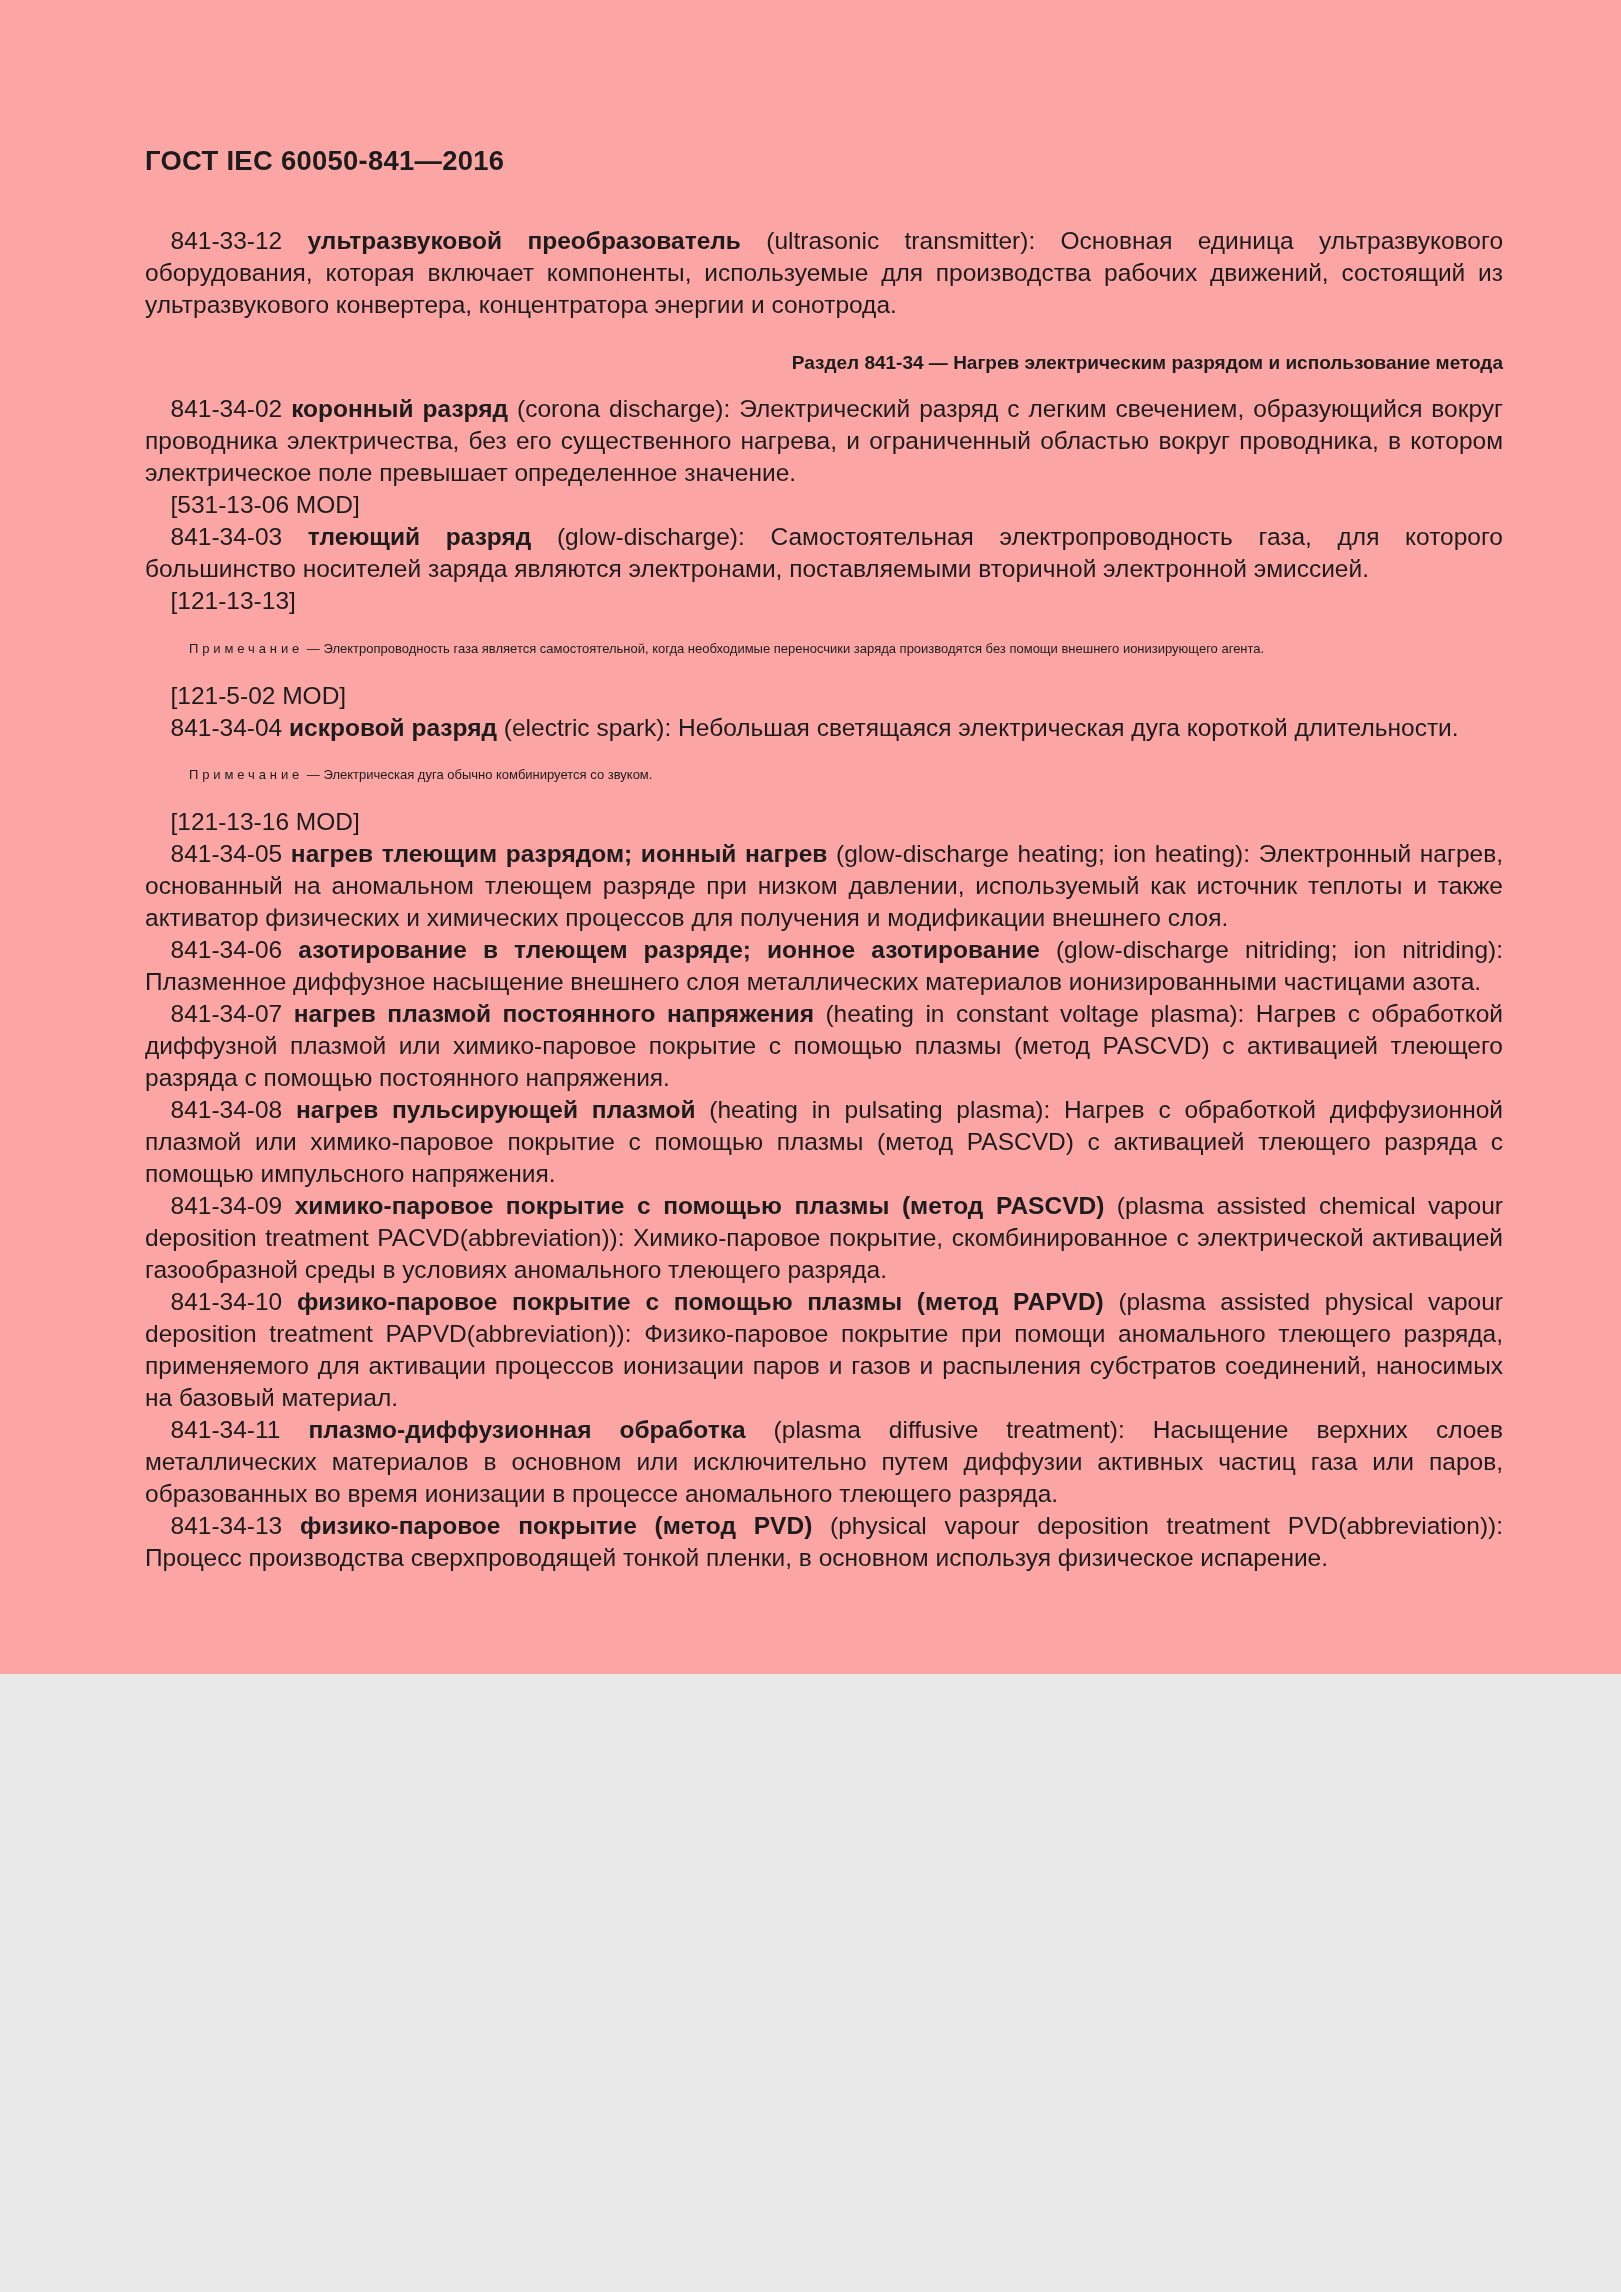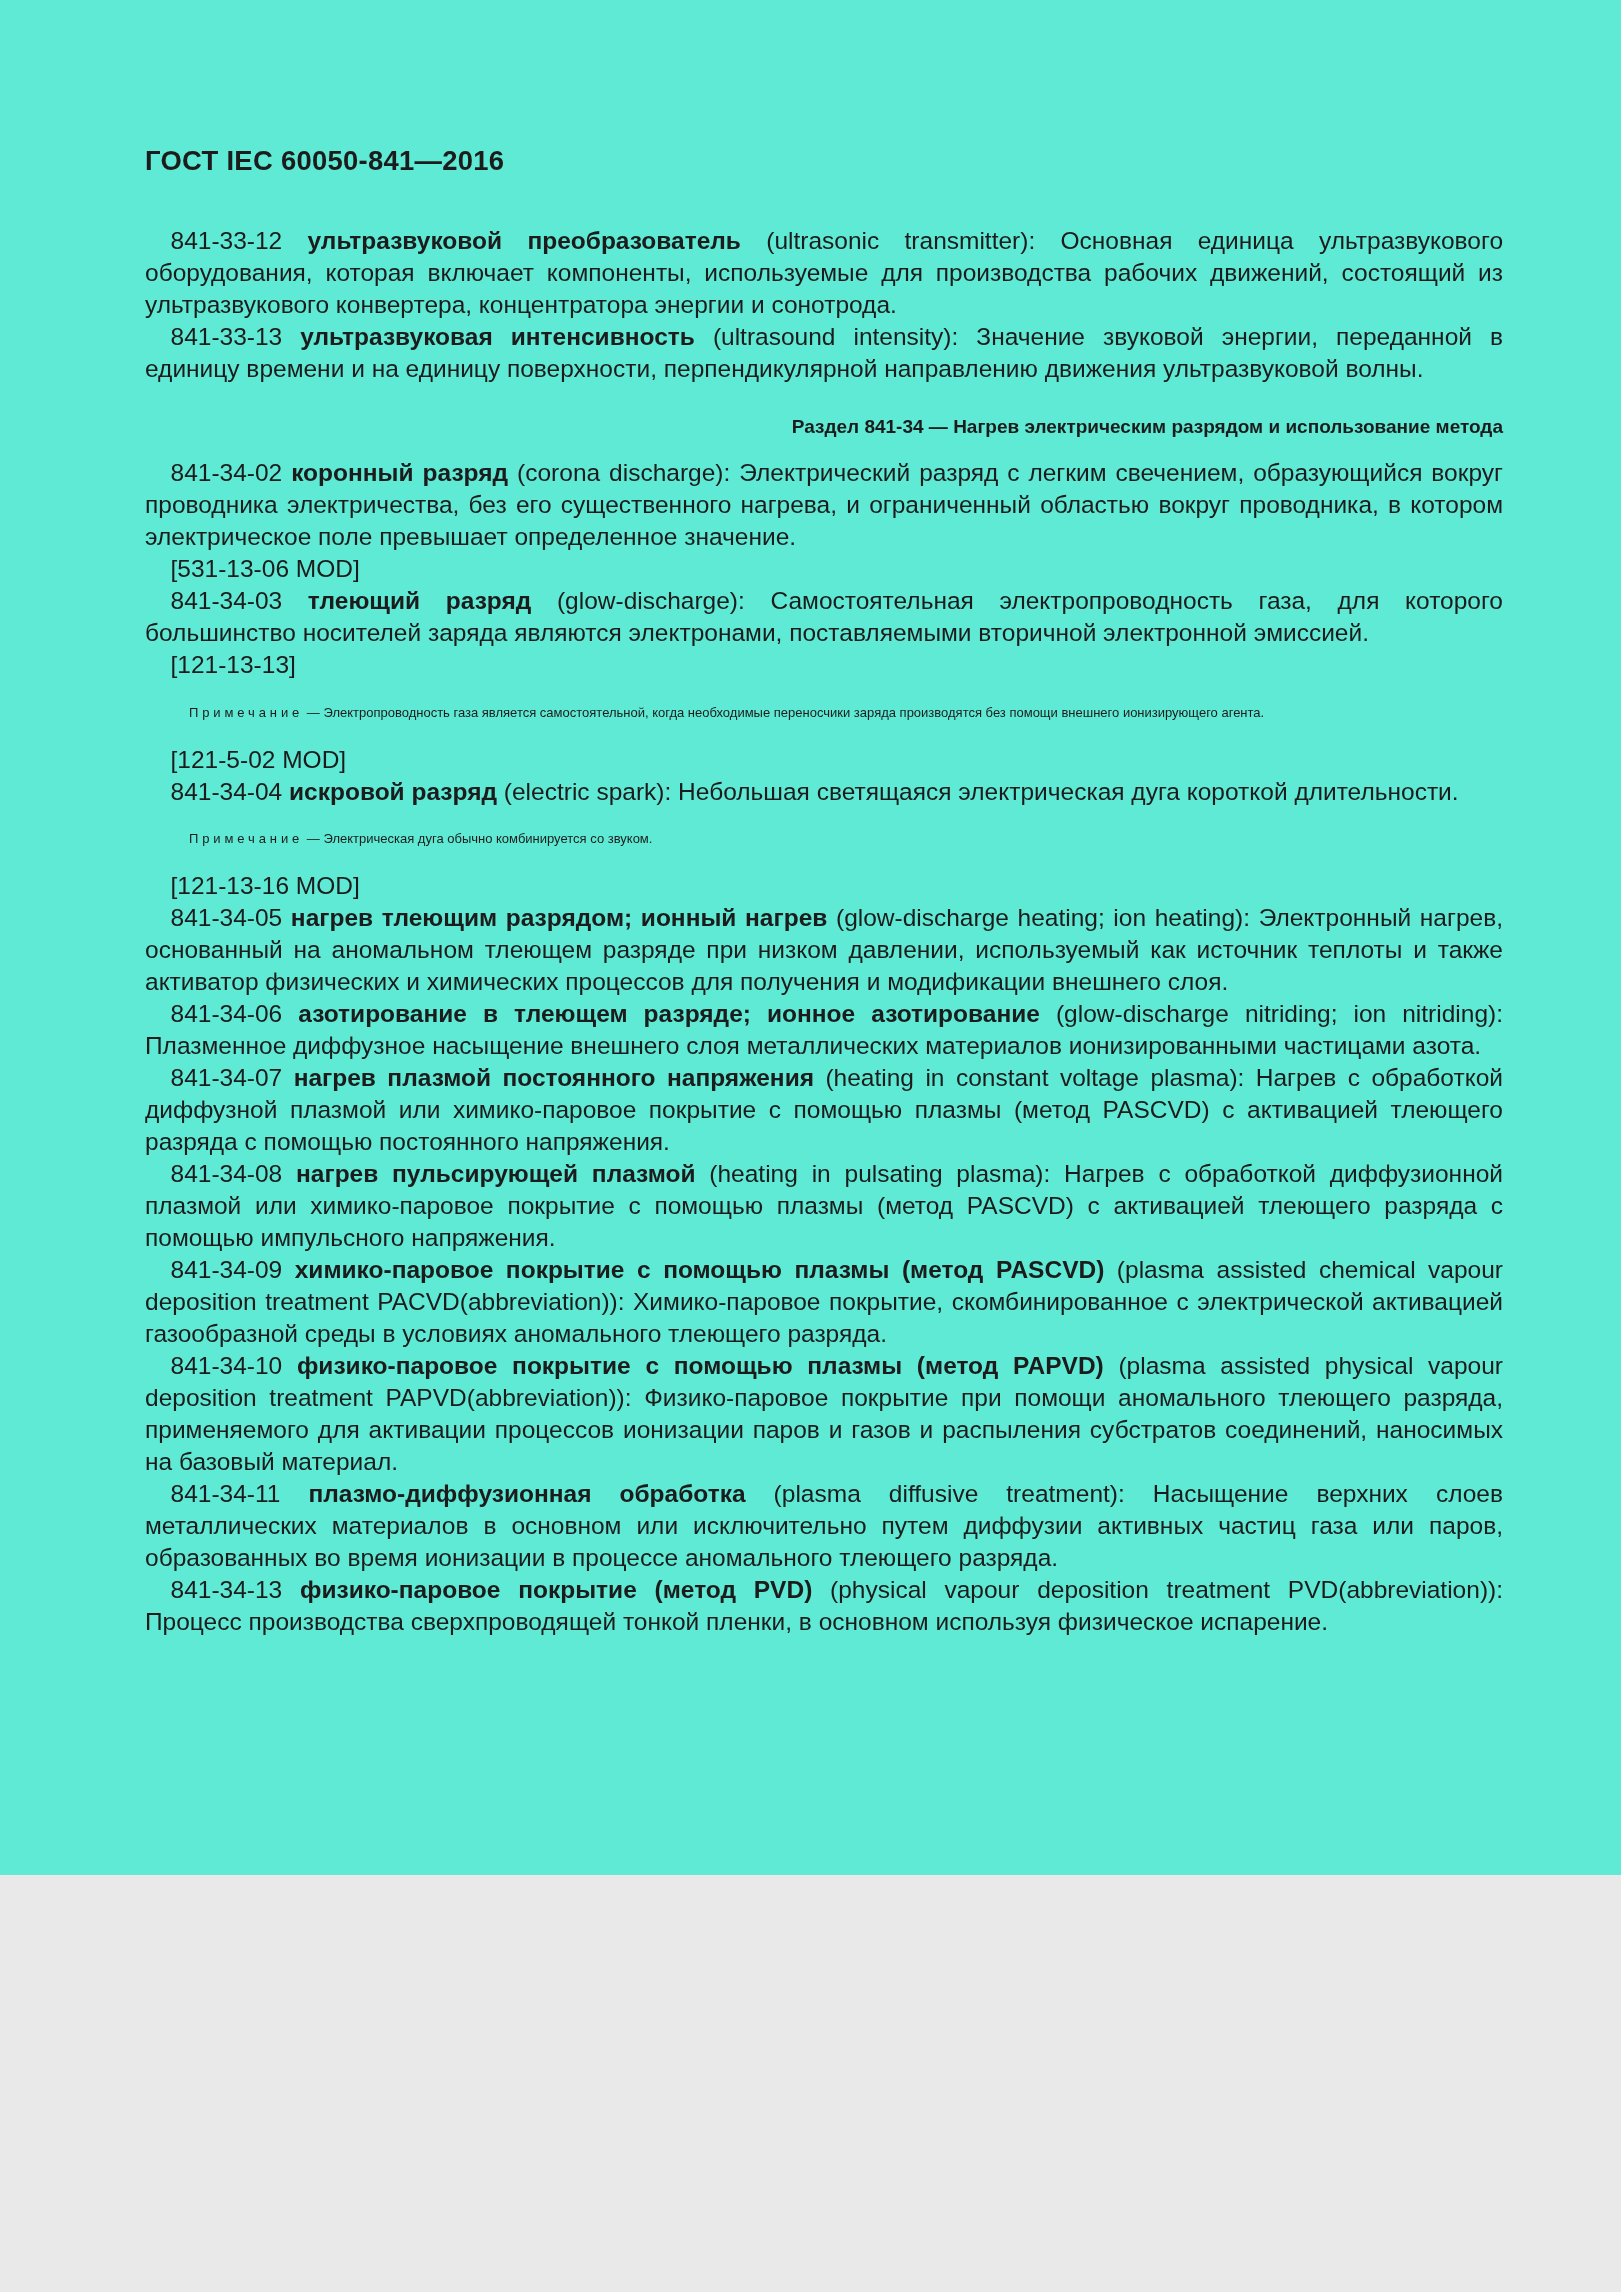--- a/index.html
+++ b/index.html
@@ -2,22 +2,22 @@
 <html lang="ru"><head>
 <meta charset="utf-8">
 <style>
   html, body { margin: 0; padding: 0; }
   body {
     width: 1621px; height: 2293px;
     background: #e9e9e9;
   }
   .page {
     position: relative;
-    width: 1621px; height: 1875px;
-    background: #5eead4;
+    width: 1621px; height: 1674px;
+    background: #fca5a5;
     font-family: "Liberation Sans", "DejaVu Sans", sans-serif;
     color: #1c1c1c;
     overflow: hidden;
   }
   .running-header {
     position: absolute;
     left: 145px; top: 145px;
     font-size: 27.4px;
     font-weight: bold;
     letter-spacing: 0.3px;
@@ -65,21 +65,20 @@
 <body>
 
 <div class="page">
 
   <div class="running-header">ГОСТ IEC 60050-841—2016</div>
 
   <div class="content">
 
     <p class="para"><span class="num">841-33-12</span> <b>ультразвуковой преобразователь</b><span> (ultrasonic transmitter): Основная единица ультразвукового оборудования, которая включает компоненты, используемые для производства рабочих движений, состоящий из ультразвукового конвертера, концентратора энергии и сонотрода.</span></p>
 
-    <p class="para"><span class="num">841-33-13</span> <b>ультразвуковая интенсивность</b><span> (ultrasound intensity): Значение звуковой энергии, переданной в единицу времени и на единицу поверхности, перпендикулярной направлению движения ультразвуковой волны.</span></p>
 
     <h2 class="section-heading">Раздел 841-34 — Нагрев электрическим разрядом и использование метода</h2>
 
 
     <p class="para"><span class="num">841-34-02</span> <b>коронный разряд</b><span> (corona discharge): Электрический разряд с легким свечением, образующийся вокруг проводника электричества, без его существенного нагрева, и ограниченный областью вокруг проводника, в котором электрическое поле превышает определенное значение.</span></p>
 
     <p class="ref">[531-13-06 MOD]</p>
 
     <p class="para"><span class="num">841-34-03</span> <b>тлеющий разряд</b><span> (glow-discharge): Самостоятельная электропроводность газа, для которого большинство носителей заряда являются электронами, поставляемыми вторичной электронной эмиссией.</span></p>
 

